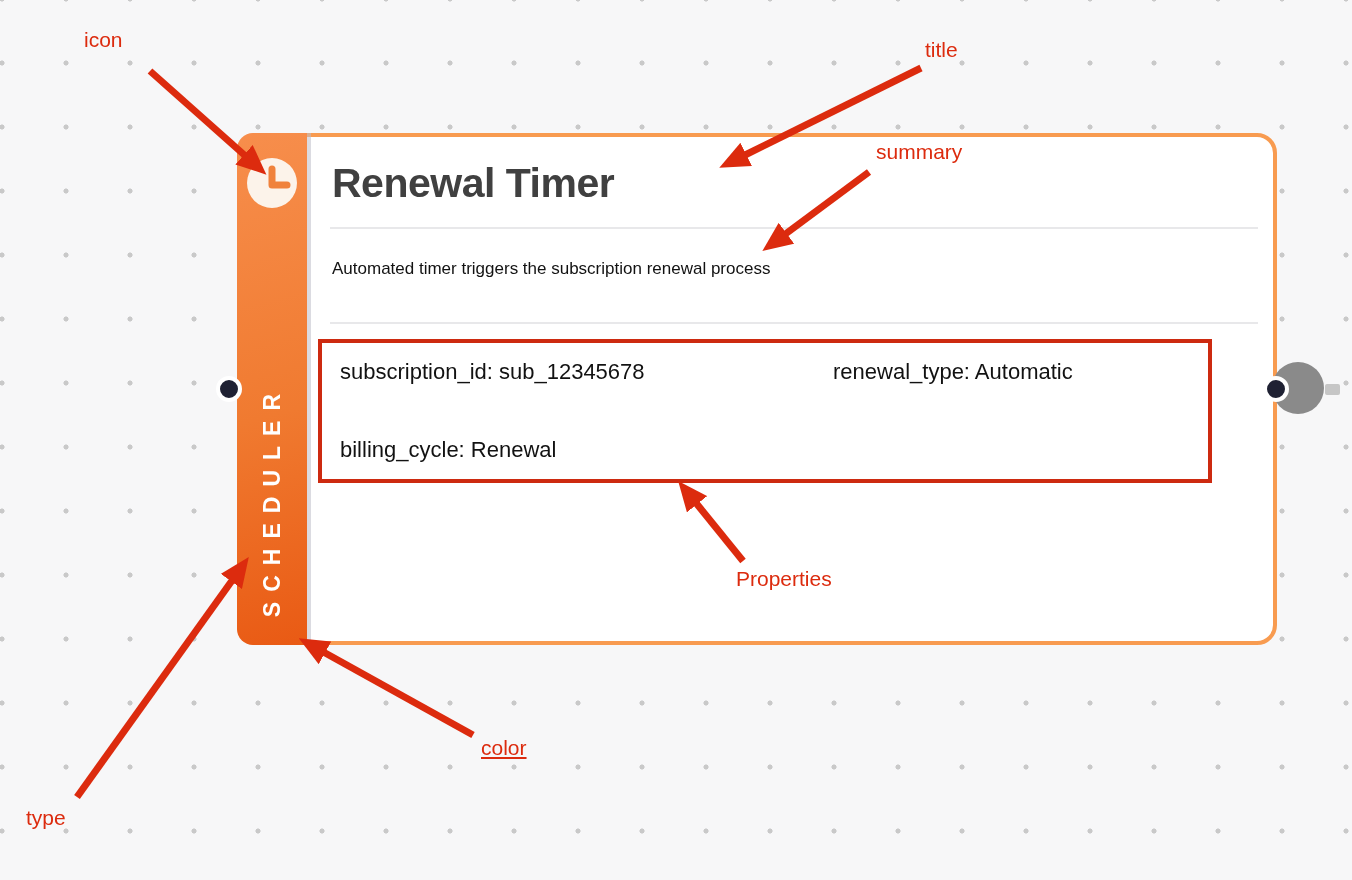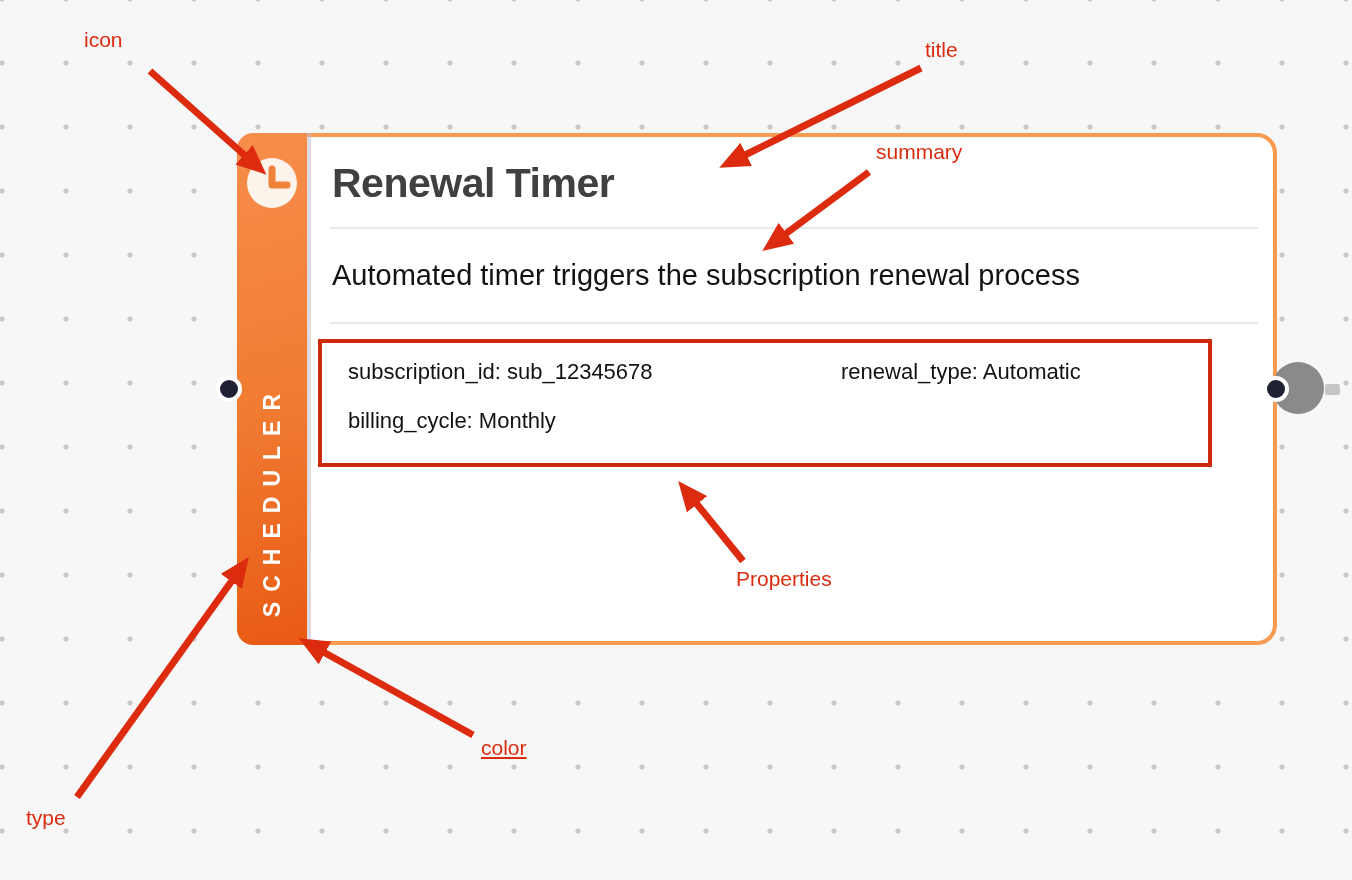--- a/index.html
+++ b/index.html
@@ -37,28 +37,28 @@
 
   .node-title {
     position:absolute; left:91px; top:23px;
     font-size:41px; font-weight:bold; color:#404040; letter-spacing:-0.5px;
   }
   .divider { position:absolute; left:89px; width:928px; height:2px; background:#e8e8ea; }
   .divider-1 { top:90px; }
   .divider-2 { top:185px; }
   .node-summary {
     position:absolute; left:91px; top:122px; width:920px;
-    font-size:29px; color:#121212;
+    font-size:17px; color:#121212;
   }
   .props-box {
-    position:absolute; left:77px; top:202px; width:894px; height:128px;
+    position:absolute; left:77px; top:202px; width:894px; height:144px;
     border:4px solid #cd2a10;
     display:grid; grid-template-columns:493px auto;
-    grid-template-rows:34px 34px; row-gap:15px;
-    padding:12px 26px; align-items:center;
+    grid-template-rows:34px 34px; row-gap:44px;
+    padding:12px 18px; align-items:center;
   }
   .prop-cell { font-size:22px; color:#121212; line-height:34px; }
 
   
   .port {
     position:absolute; width:26px; height:26px; border-radius:50%;
     background:#1f2133; border:4px solid #ffffff;
   }
   .port-in  { left:216px; top:376px; }
   .port-out { left:1263px; top:376px; }
@@ -101,21 +101,21 @@
 
   <div class="node-title">Renewal Timer</div>
   <div class="divider divider-1"></div>
 
   <div class="node-summary">Automated timer triggers the subscription renewal process</div>
   <div class="divider divider-2"></div>
 
   <div class="props-box">
     <div class="prop-cell">subscription_id: sub_12345678</div>
     <div class="prop-cell">renewal_type: Automatic</div>
-    <div class="prop-cell">billing_cycle: Monthly</div>
+    <div class="prop-cell">billing_cycle: Renewal</div>
   </div>
 </div>
 
 <div class="out-handle-circle"></div>
 <div class="out-handle-bar"></div>
 <div class="port port-in"></div>
 <div class="port port-out"></div>
 
 <svg class="overlay" width="1352" height="880">
   <defs>

